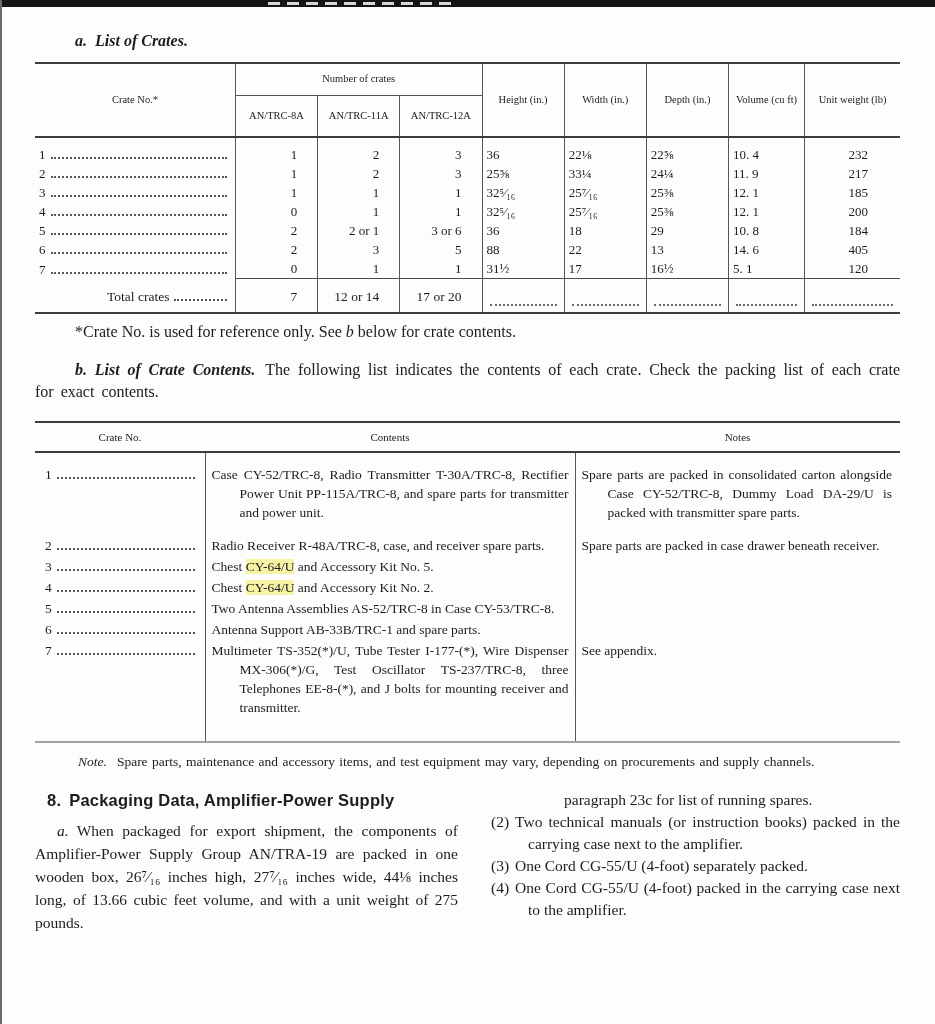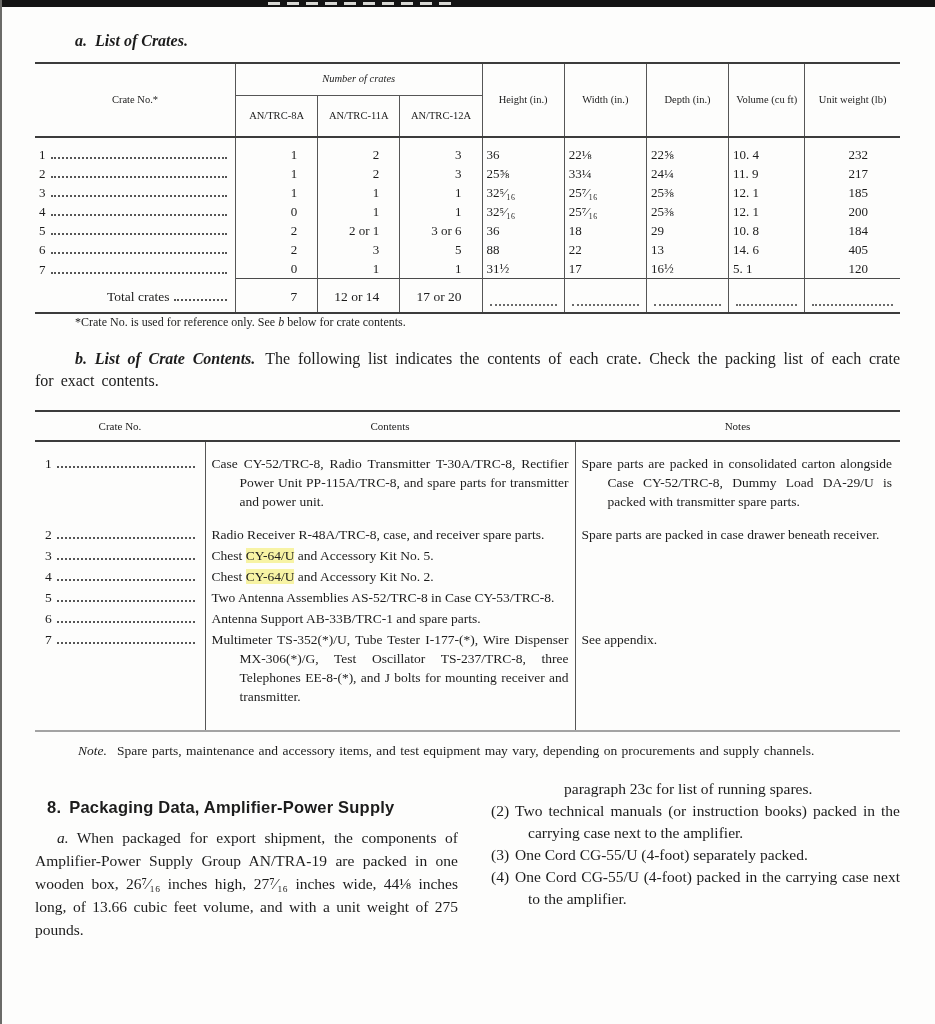--- a/index.html
+++ b/index.html
@@ -23,42 +23,42 @@
   .sec-a { margin: 32px 0 0 40px; font-size: 16px; font-style: italic; font-weight: bold; }
   .sec-a .lbl { margin-right: 8px; }
 
   
   table { border-collapse: collapse; width: 100%; table-layout: fixed; }
   .t1 { margin-top: 12px; border-top: 2px solid #3c3c3c; border-bottom: 2px solid #3c3c3c; }
   .t1 th { font-weight: normal; font-size: 10.5px; line-height: 12px; text-align: center;
            vertical-align: middle; padding: 3px 2px; }
   .t1 thead { border-bottom: 2px solid #3c3c3c; }
   .t1 th.vdiv, .t1 td.vdiv { border-left: 1px solid #565656; }
-  .t1 th.group { border-bottom: 1px solid #565656; height: 32px; font-style: italic; }
+  .t1 th.group { border-bottom: 1px solid #565656; height: 32px; }
   .t1 tr.subhead th { height: 42px; }
   .t1 td { font-size: 13px; line-height: 19px; padding: 0 4px; vertical-align: bottom; }
   .t1 tbody tr:first-child td { padding-top: 7px; }
   .t1 tbody tr:last-child td { padding-bottom: 6px; }
   .t1 .col-no   { width: 200px; }
   .t1 .col-cnt  { width: 82px; }
   .t1 .col-dim  { width: 82px; }
   .t1 .col-vol  { width: 76px; }
   .t1 .col-wt   { width: 95px; }
   .t1 td.cnt { text-align: right; padding-right: 20px; }
   .t1 td.dim { text-align: left; }
   .t1 td.wt  { text-align: right; padding-right: 32px; }
   .no-wrap { display: flex; align-items: baseline; }
   .no-wrap .leader { flex: 1; border-bottom: 2px dotted #555; margin: 0 4px 3px 5px; }
   .t1 tr.total td { border-top: 1px solid #4a4a4a; padding-top: 8px; padding-bottom: 9px;
                     font-size: 13.5px; }
   .t1 tr.total td.first { border-top: none; }
   .t1 tr.total .no-wrap { padding-left: 68px; }
   .dashes { display: block; border-bottom: 2px dotted #6a6a6a; height: 13px; margin: 0 3px; }
 
-  .footnote { margin: 1px 0 0 40px; font-size: 12px; }
+  .footnote { margin: 9px 0 0 40px; font-size: 16px; }
   .footnote .it { font-style: italic; }
 
   
   .para-b { margin-top: 18px; font-size: 16px; line-height: 22px; text-align: justify;
             text-indent: 40px; word-spacing: 3px; }
   .para-b .lbl { font-style: italic; font-weight: bold; margin-right: 10px; }
 
   
   .t2 { margin-top: 18px; border-top: 2px solid #3c3c3c; border-bottom: 2px solid #a3a3a3; }
   .t2 thead { border-bottom: 2px solid #3c3c3c; }
@@ -79,21 +79,21 @@
   
   .note { margin-top: 9px; font-size: 13.5px; line-height: 19px; text-align: justify;
           text-indent: 43px; word-spacing: 1px; }
   .note .lbl { font-style: italic; margin-right: 10px; }
 
   
   .columns { display: flex; margin-top: 18px; gap: 18px; }
   .col-left { width: 423px; }
   .col-right { width: 424px; }
   .h8 { font-family: "Liberation Sans", "DejaVu Sans", sans-serif; font-weight: bold;
-        font-size: 16.5px; line-height: 22px; letter-spacing: 0.2px; margin-top: 18px; }
+        font-size: 16.5px; line-height: 22px; letter-spacing: 0.2px; }
   .h8-line1 { margin-left: 12px; }
   .h8-line1 .num { margin-right: 8px; }
   .h8-line2 { margin-left: 72px; }
   .para-8a { margin-top: 8px; font-size: 15.5px; line-height: 23px; text-align: justify;
              text-indent: 22px; }
   .para-8a .lbl { font-style: italic; margin-right: 8px; }
   .rc { font-size: 15.5px; line-height: 22px; }
   .rc-cont { padding-left: 88px; }
   .rc-item { padding-left: 52px; text-indent: -37px; text-align: justify; }
   .rc-item .marker { margin-right: 6px; }

